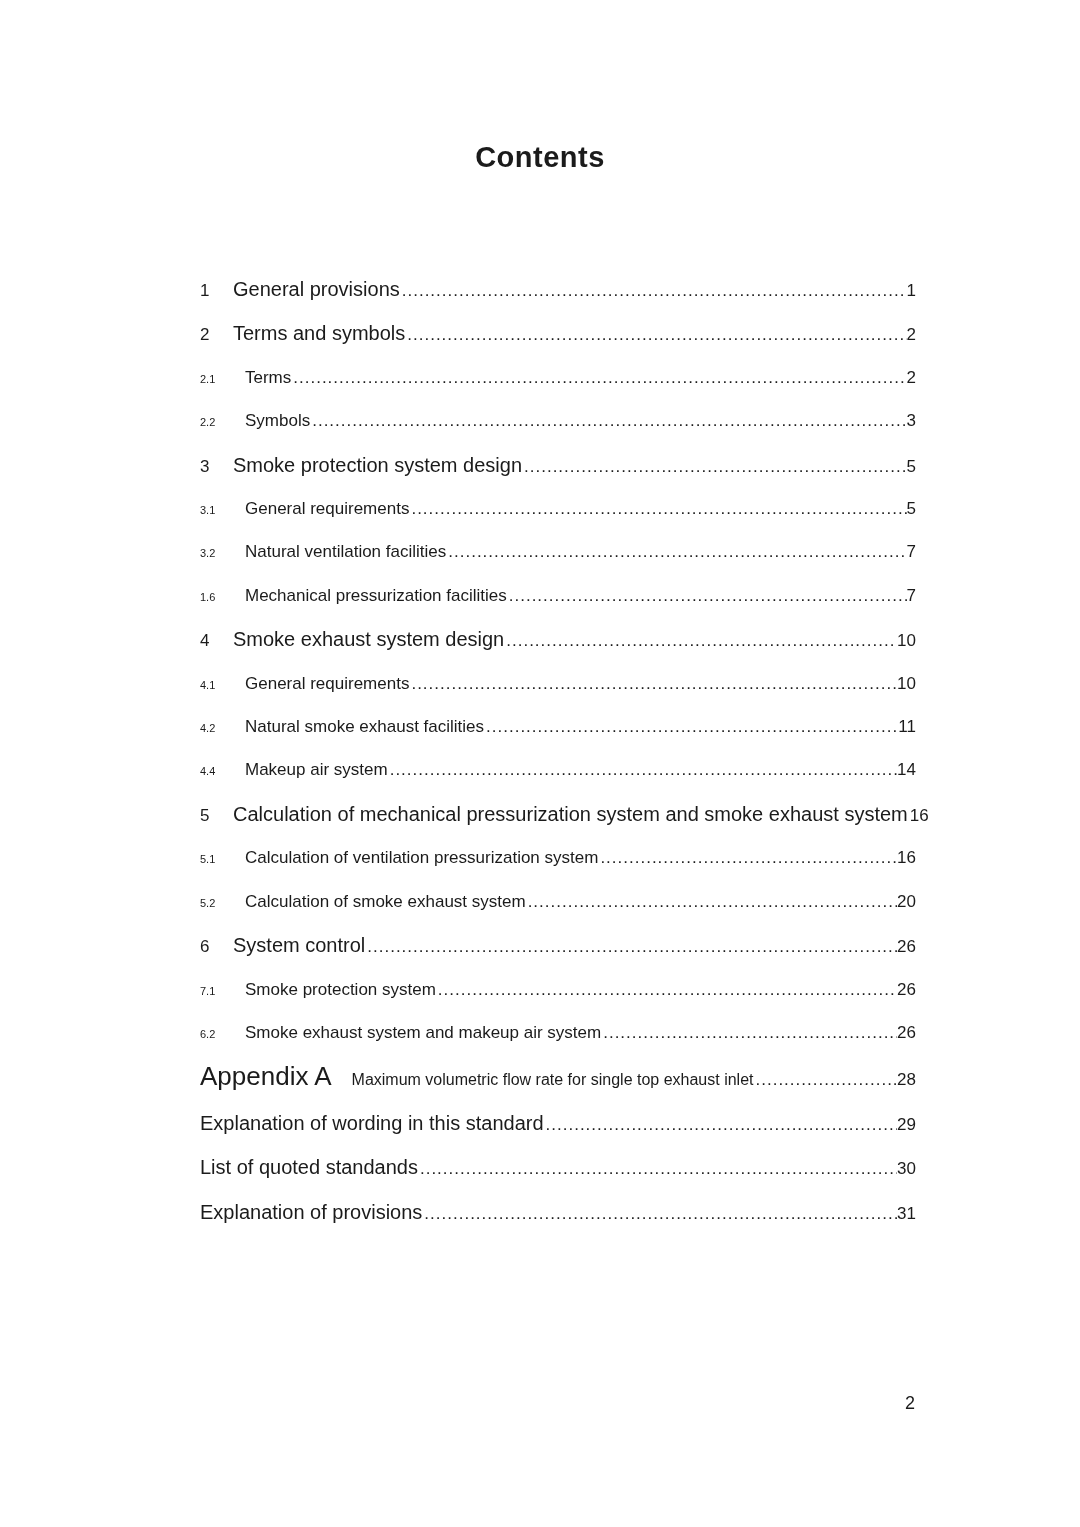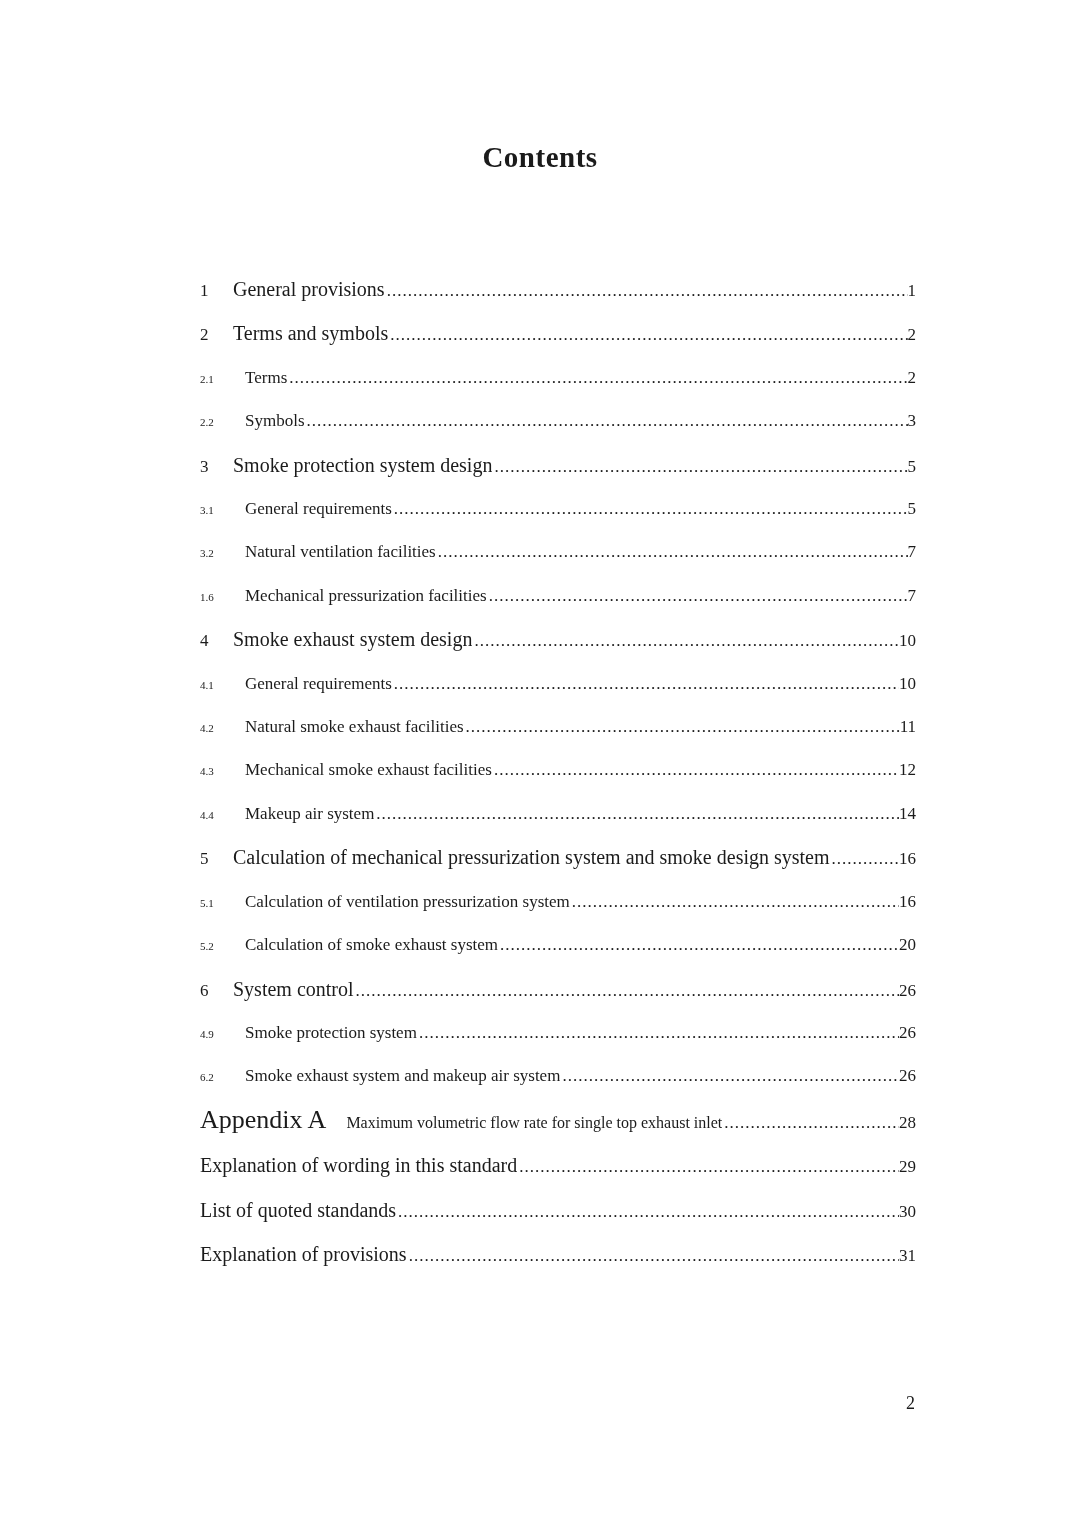--- a/index.html
+++ b/index.html
@@ -5,21 +5,21 @@
   html, body {
     margin: 0;
     padding: 0;
     background: #ffffff;
   }
   .page {
     position: relative;
     width: 1080px;
     height: 1527px;
     background: #ffffff;
-    font-family: Liberation Serif, serif;
+    font-family: Liberation Sans, sans-serif;
     color: #1b1b1b;
     overflow: hidden;
   }
   .doc-title {
     position: absolute;
     top: 140px;
     left: 0;
     width: 100%;
     text-align: center;
     font-size: 29px;
@@ -151,37 +151,31 @@
       <span class="pagenum">10</span>
     </div>
 
     <div class="toc-row l2">
       <span class="num">4.2</span>
       <span class="label">Natural smoke exhaust facilities</span>
       <span class="leader"></span>
       <span class="pagenum">11</span>
     </div>
 
-    <div class="toc-row l2">
-      <span class="num">4.3</span>
-      <span class="label">Mechanical smoke exhaust facilities</span>
-      <span class="leader"></span>
-      <span class="pagenum">12</span>
-    </div>
 
     <div class="toc-row l2">
       <span class="num">4.4</span>
       <span class="label">Makeup air system</span>
       <span class="leader"></span>
       <span class="pagenum">14</span>
     </div>
 
     <div class="toc-row l1">
       <span class="num">5</span>
-      <span class="label">Calculation of mechanical pressurization system and smoke design system</span>
+      <span class="label">Calculation of mechanical pressurization system and smoke exhaust system</span>
       <span class="leader"></span>
       <span class="pagenum">16</span>
     </div>
 
     <div class="toc-row l2">
       <span class="num">5.1</span>
       <span class="label">Calculation of ventilation pressurization system</span>
       <span class="leader"></span>
       <span class="pagenum">16</span>
     </div>
@@ -194,21 +188,21 @@
     </div>
 
     <div class="toc-row l1">
       <span class="num">6</span>
       <span class="label">System control</span>
       <span class="leader"></span>
       <span class="pagenum">26</span>
     </div>
 
     <div class="toc-row l2">
-      <span class="num">4.9</span>
+      <span class="num">7.1</span>
       <span class="label">Smoke protection system</span>
       <span class="leader"></span>
       <span class="pagenum">26</span>
     </div>
 
     <div class="toc-row l2">
       <span class="num">6.2</span>
       <span class="label">Smoke exhaust system and makeup air system</span>
       <span class="leader"></span>
       <span class="pagenum">26</span>

